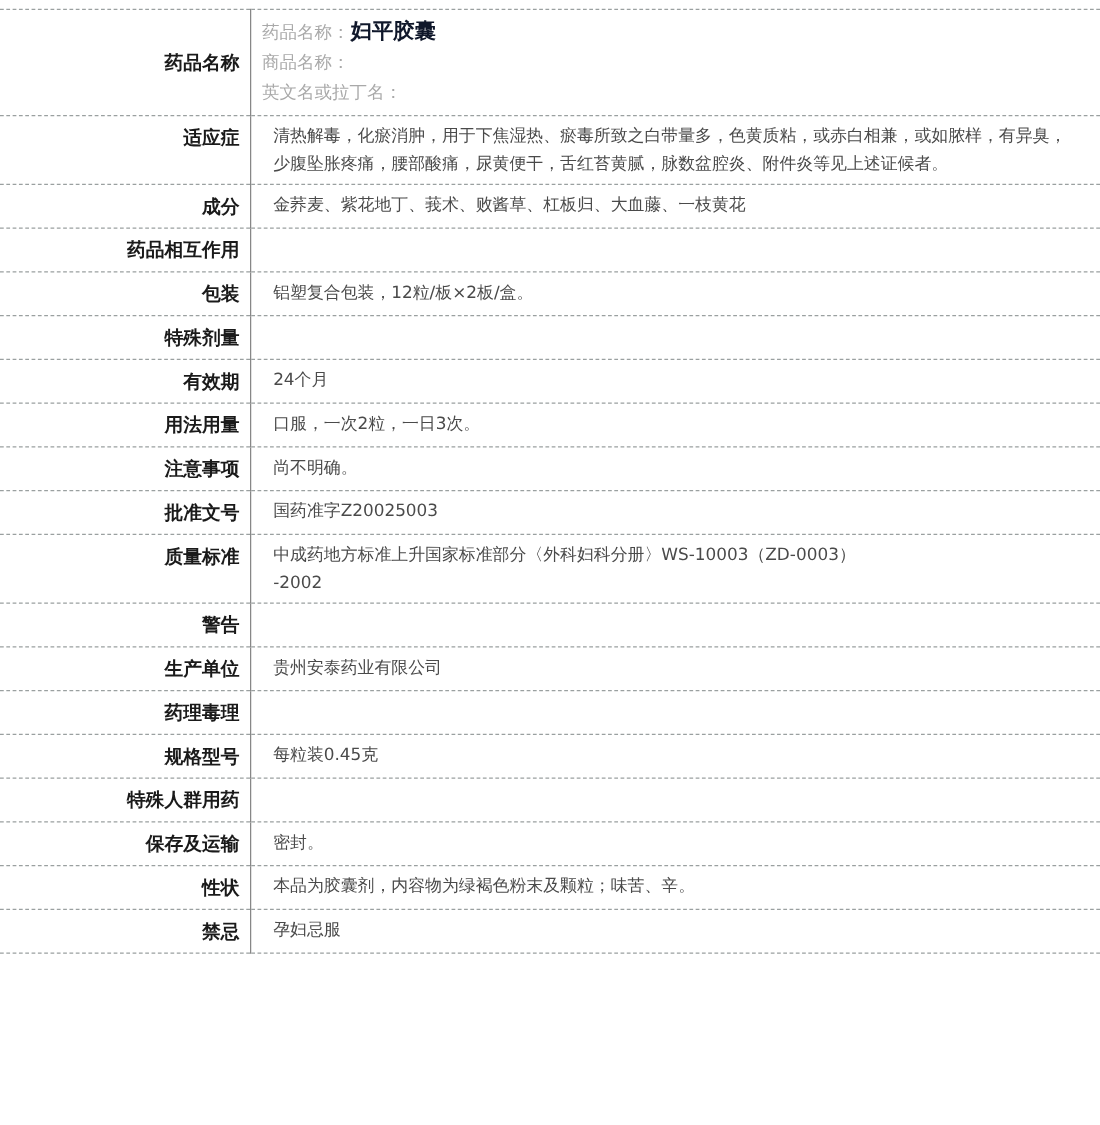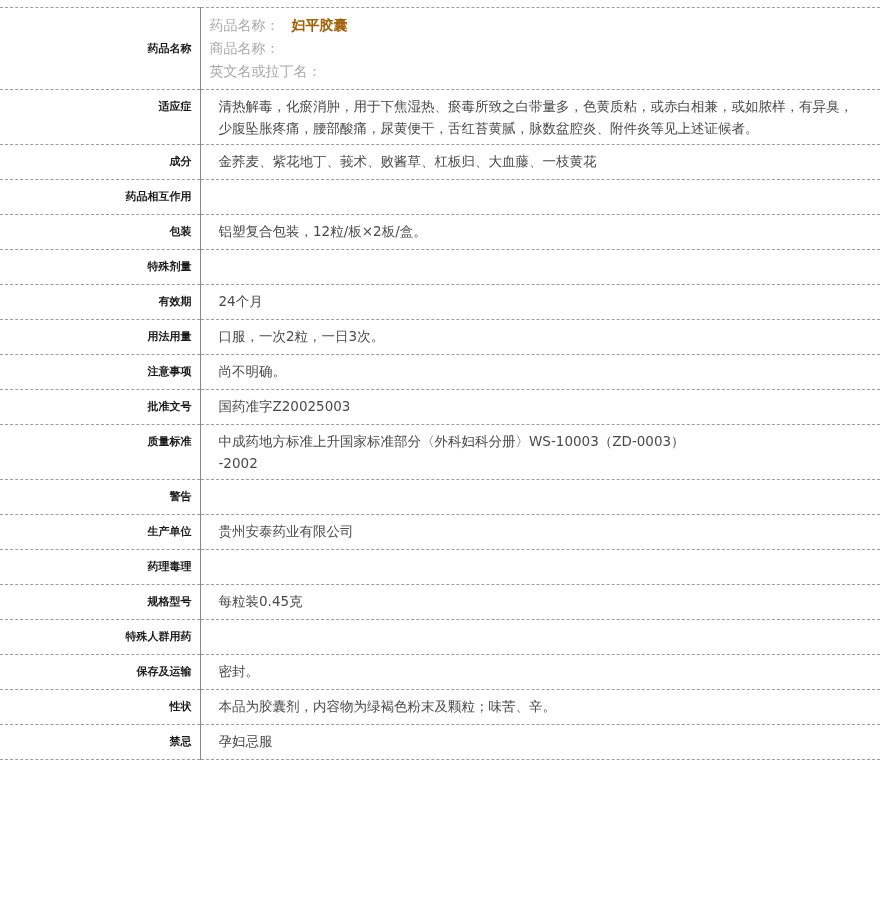--- a/index.html
+++ b/index.html
@@ -23,21 +23,21 @@
   .drug-table tr {
     border-bottom: 1px dashed #9aa0a0;
   }
   .label-cell {
     width: 200px;
     min-width: 200px;
     max-width: 200px;
     text-align: right;
     vertical-align: top;
     padding: 6px 8px 6px 0;
-    font-size: 11px;
+    font-size: 15px;
     font-weight: bold;
     color: #1a1a1a;
     line-height: 22px;
     border-right: 1px solid #878787;
     box-sizing: border-box;
   }
   .label-cell.va-middle {
     vertical-align: middle;
   }
   .value-cell {
@@ -57,24 +57,24 @@
   .sub-row {
     line-height: 23px;
     white-space: normal;
   }
   .sub-label {
     color: #a9a9a9;
     font-size: 14px;
     font-weight: normal;
   }
   .sub-value {
-    color: #a16207;
-    font-size: 14px;
+    color: #0f172a;
+    font-size: 17px;
     font-weight: bold;
-    margin-left: 12px;
+    margin-left: 1px;
   }
 </style>
 </head>
 <body>
 
 <div>
   <table class="drug-table">
     <colgroup>
       <col style="width:200px">
       <col>

